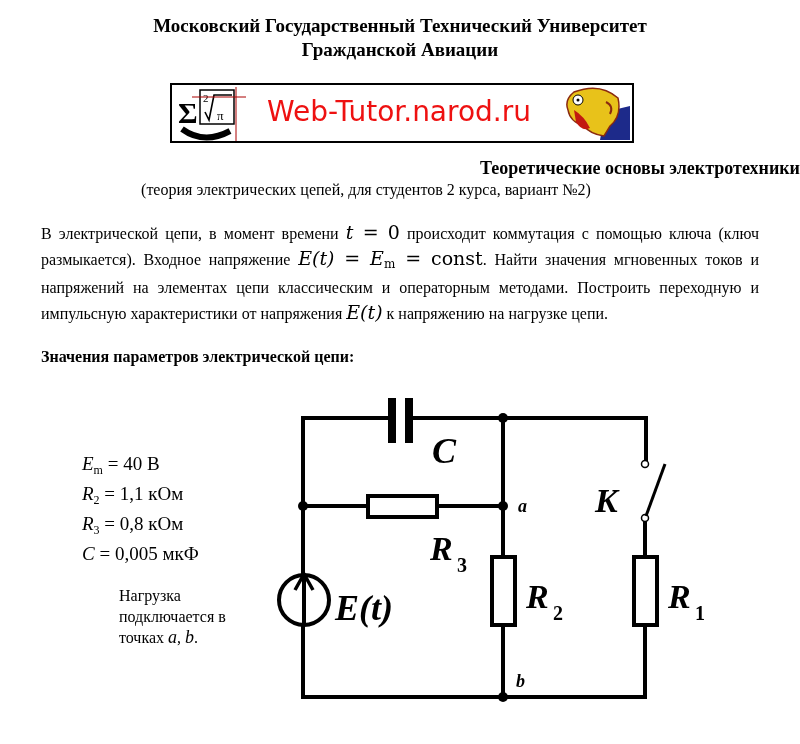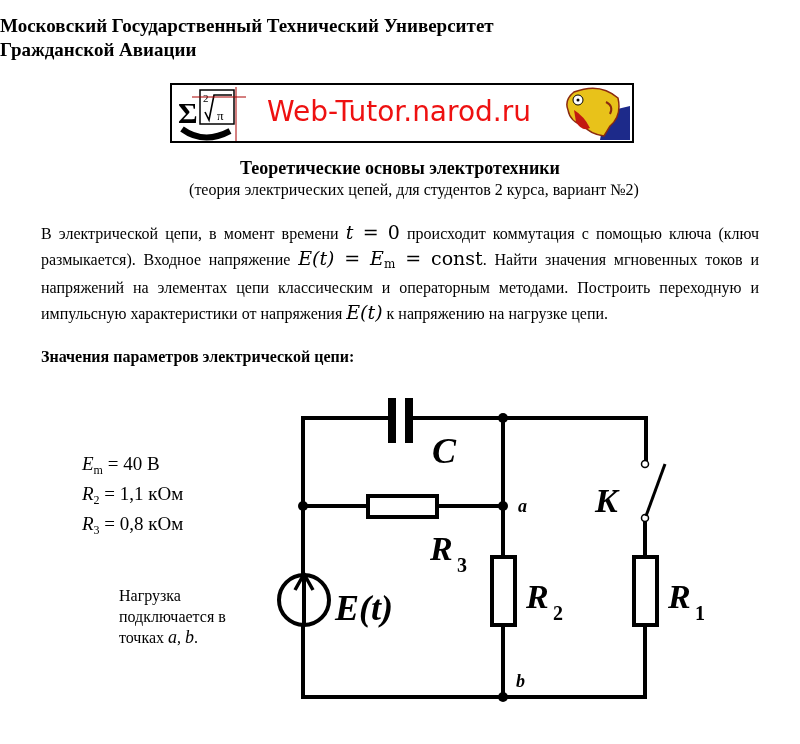--- a/index.html
+++ b/index.html
@@ -1,26 +1,26 @@
 <!DOCTYPE html>
 <html><head>
 <meta charset="utf-8">
 <style>
   html, body { margin: 0; padding: 0; background: #ffffff; }
   body { width: 800px; height: 744px; position: relative; overflow: hidden;
          font-family: "Liberation Serif", "DejaVu Serif", serif; color: #000; }
   .abs { position: absolute; }
-  .univ { left: 0; width: 800px; top: 14px; font-weight: bold;
+  .univ { left: 0; width: 800px; top: 14px; text-align: center; font-weight: bold;
           font-size: 19px; line-height: 24px; }
   .banner { left: 170px; top: 83px; width: 460px; height: 56px; border: 2px solid #000;
             background: #fff; box-sizing: content-box; }
   .banner-text { position: absolute; left: 95px; top: 7px; font-family: "DejaVu Sans", sans-serif;
                  font-weight: normal; font-size: 28px; color: #ee1111; letter-spacing: 0px; line-height: 40px; }
-  .subj-title { left: 0; width: 800px; top: 157px; text-align: center; font-weight: bold; font-size: 18px; line-height: 22px; }
-  .subj-sub { left: 8px; width: 732px; top: 180px; text-align: center; font-size: 16px; line-height: 20px; padding-left: 40px; }
+  .subj-title { left: 0; width: 800px; top: 157px; text-align: right; font-weight: bold; font-size: 18px; line-height: 22px; }
+  .subj-sub { left: 0; width: 732px; top: 180px; text-align: center; font-size: 16px; line-height: 20px; }
   .para { left: 41px; width: 718px; top: 220px; font-size: 16px; line-height: 24px; text-align: justify; }
   .para .m { font-size: 19px; font-style: italic; font-family: "DejaVu Serif", serif; }
   .para .mr { font-size: 19px; font-family: "DejaVu Serif", serif; }
   .para .sub { font-size: 12px; font-style: normal; vertical-align: -3px; }
   .params-head { left: 41px; top: 348px; font-weight: bold; font-size: 16px; }
   .plist { left: 82px; top: 452px; font-size: 19px; line-height: 24px; }
   .plist .v { font-style: italic; }
   .plist .s { font-size: 12px; vertical-align: -4px; font-style: normal; }
   .note { left: 82px; top: 585px; font-size: 16px; line-height: 21px; margin-left: 37px; }
   .note .v { font-style: italic; font-size: 18px; }
@@ -62,20 +62,21 @@
 <div class="abs para">
   <span>В электрической  цепи, в момент времени </span><span class="m">t</span><span class="mr"> = 0</span><span> происходит коммутация с помощью ключа (ключ размыкается). Входное напряжение </span><span class="m">E(t)</span><span class="mr"> = </span><span class="m">E</span><span class="m sub">m</span><span class="mr"> = const</span><span>. Найти значения мгновенных токов и напряжений на элементах цепи классическим и операторным методами. Построить переходную и импульсную характеристики от напряжения </span><span class="m">E(t)</span><span> к напряжению на нагрузке цепи.</span>
 </div>
 
 <div class="abs params-head">Значения параметров электрической цепи:</div>
 
 <div class="abs plist">
   <div><span class="v">E</span><span class="s">m</span><span> = 40 В</span></div>
   <div><span class="v">R</span><span class="s">2</span><span> = 1,1 кОм</span></div>
   <div><span class="v">R</span><span class="s">3</span><span> = 0,8 кОм</span></div>
+  <div><span class="v">C</span><span class="s"></span><span> = 0,005 мкФ</span></div>
 </div>
 
 <div class="abs note">
   <div>Нагрузка</div>
   <div>подключается в</div>
   <div><span>точках </span><span class="v">a</span><span>, </span><span class="v">b</span><span>.</span></div>
 </div>
 
 <svg class="abs" style="left:0;top:0" width="800" height="744">
   <g stroke="#000" stroke-width="4" fill="none" stroke-linecap="square">

